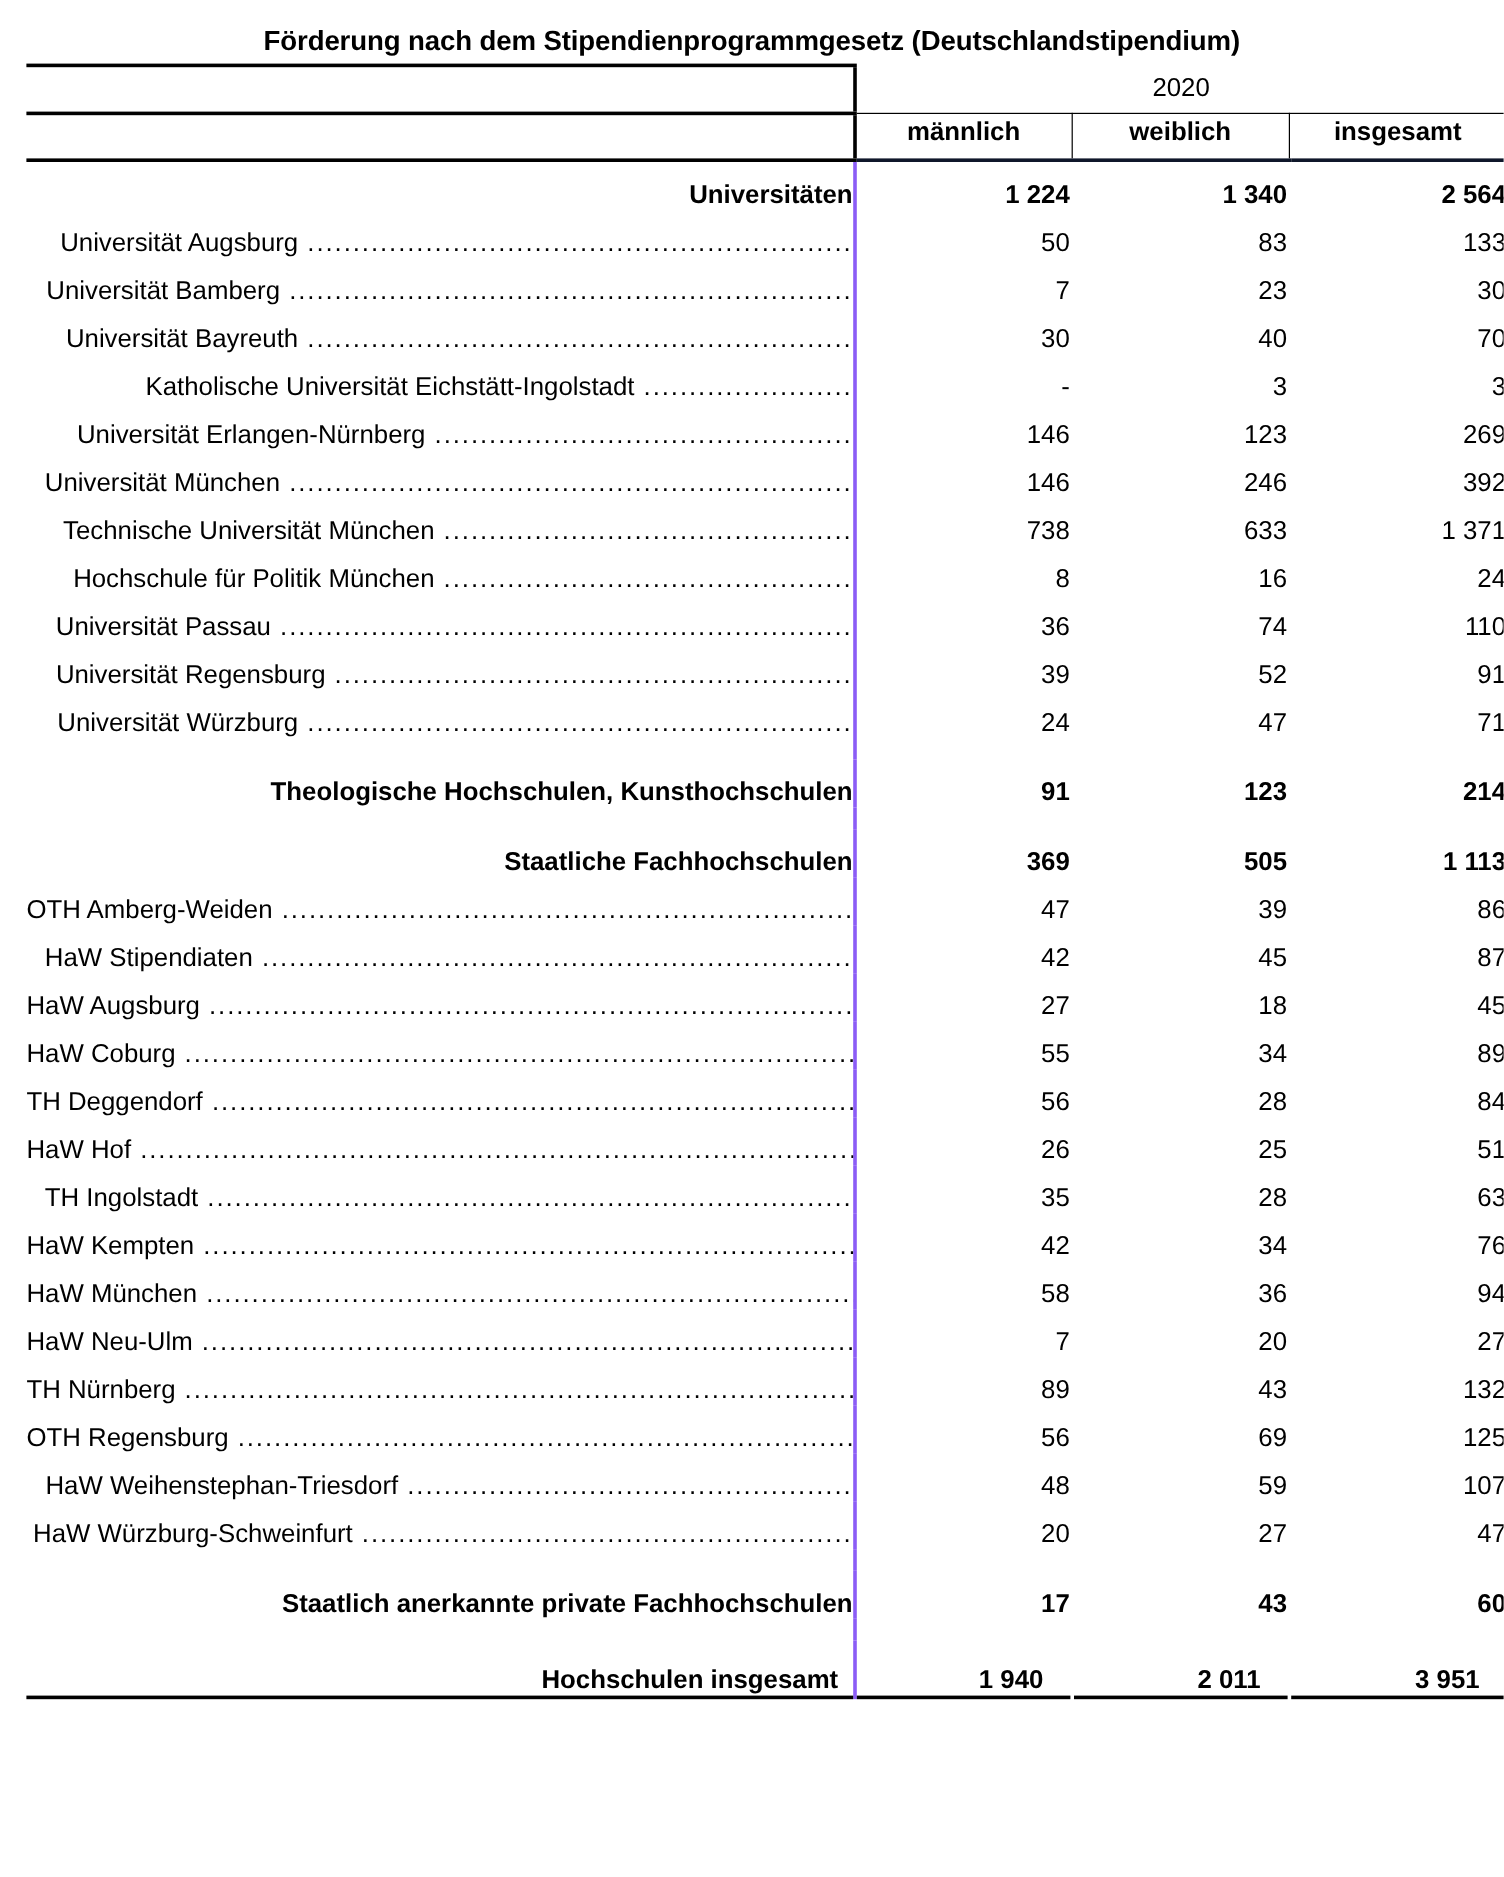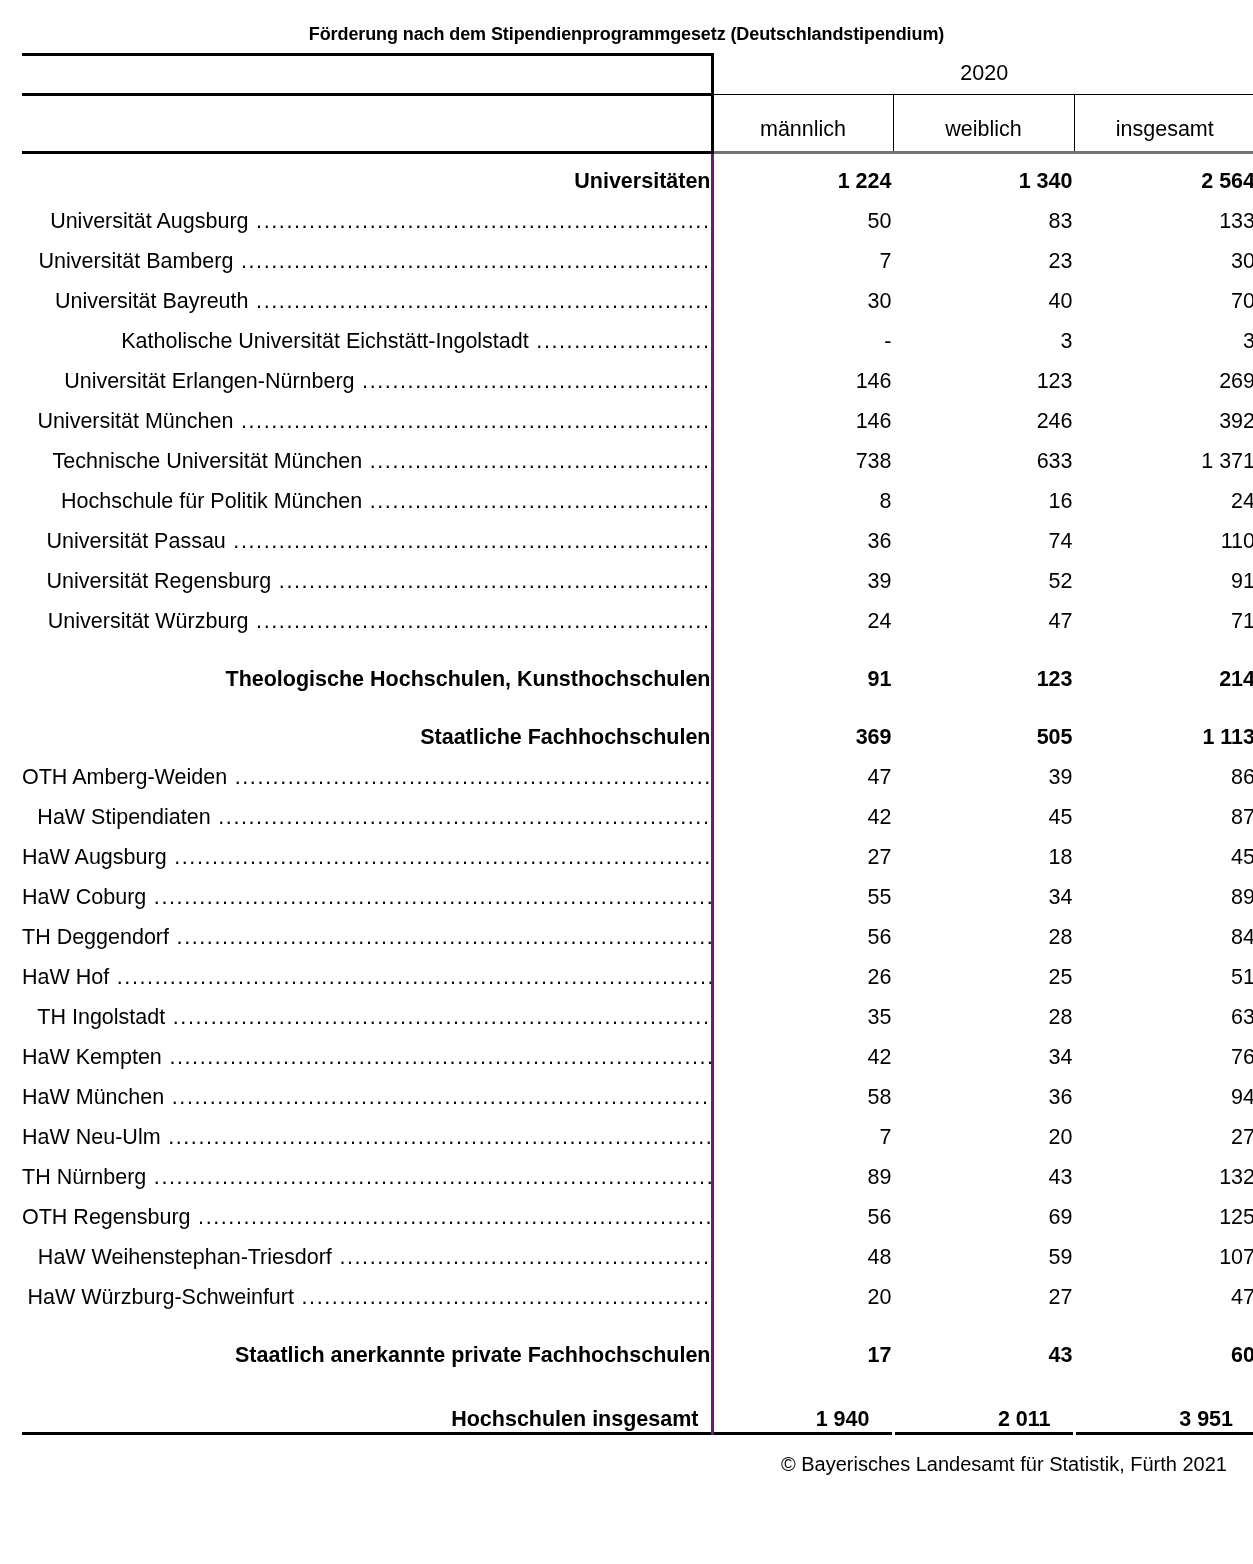--- a/index.html
+++ b/index.html
@@ -19,21 +19,21 @@
     padding: 18px 22px 0 22px;
     box-sizing: border-box;
     width: 1253px;
     height: 1564px;
     display: flex;
     flex-direction: column;
   }
   .title {
     text-align: center;
     font-weight: bold;
-    font-size: 18px;
+    font-size: 23px;
     line-height: 33px;
     margin: 0 0 2px 0;
     letter-spacing: -0.1px;
   }
   .title-line2 {
     text-align: center;
     font-weight: bold;
     font-size: 25px;
     line-height: 33px;
     margin: 0 0 14px 0;
@@ -56,24 +56,24 @@
   .hdr-year {
     text-align: center;
     font-weight: normal;
     font-size: 21.5px;
     padding: 6px 0 8px 0;
     border-bottom: 1.5px solid #000;
     border-left: 3px solid #000;
   }
   .hdr-sub {
     text-align: center;
-    font-weight: normal;
+    font-weight: bold;
     font-size: 21.5px;
-    padding: 22px 0 9px 0;
-    border-bottom: 3px solid #737373;
+    padding: 3px 0 9px 0;
+    border-bottom: 3px solid #0f172a;
   }
   .hdr-sub.first { border-left: 3px solid #000; }
   .hdr-sub.divider { border-left: 1.5px solid #000; }
   .hdr-empty {
     border-bottom: 3px solid #000;
   }
 
   tr.row td {
     padding: 0;
     height: 40px;
@@ -89,21 +89,21 @@
     display: inline;
   }
   td.label .dots {
     letter-spacing: 1.6px;
   }
   td.num {
     text-align: right;
     padding-right: 22px;
     border-left: 3px solid transparent;
   }
-  td.num.first { border-left: 3px solid #701a75; }
+  td.num.first { border-left: 3px solid #8b5cf6; }
   td.bold, tr.bold td { font-weight: bold; }
 
   tr.spacer td { height: 18px; }
 
   tr.total td {
     border-top: 0;
     font-weight: bold;
     height: 46px;
     vertical-align: bottom;
   }
@@ -355,14 +355,13 @@
         </tr>
         <tr>
           <td class="bottom-rule" style="height: 0px;"></td>
           <td class="bottom-rule" style="height: 0px;"></td>
           <td class="bottom-rule" style="height: 0px;"></td>
           <td class="bottom-rule" style="height: 0px;"></td>
         </tr>
       </tbody>
   </table>
 
-  <div class="footer">© Bayerisches Landesamt für Statistik, Fürth 2021</div>
 </div>
 
 </body></html>

